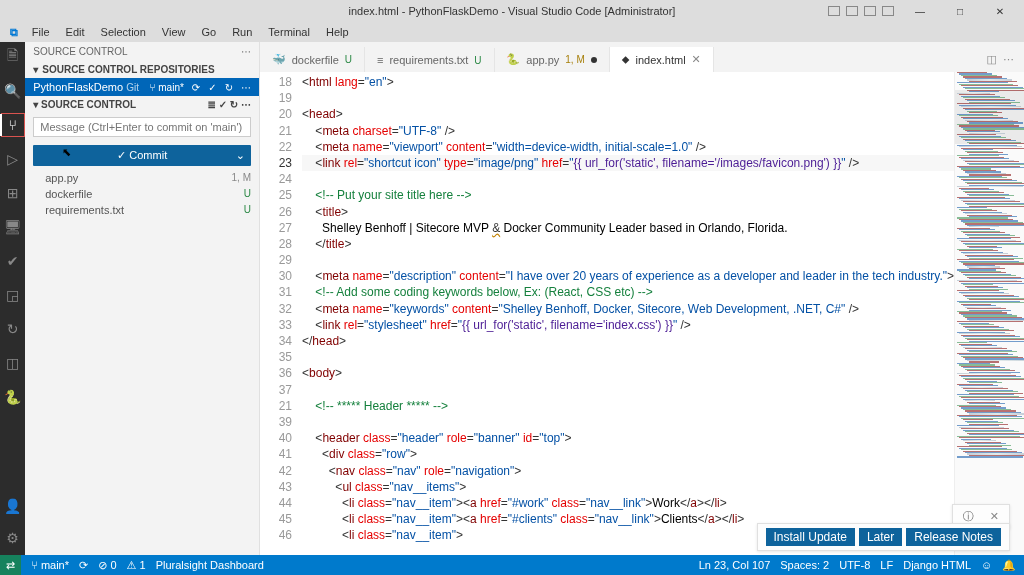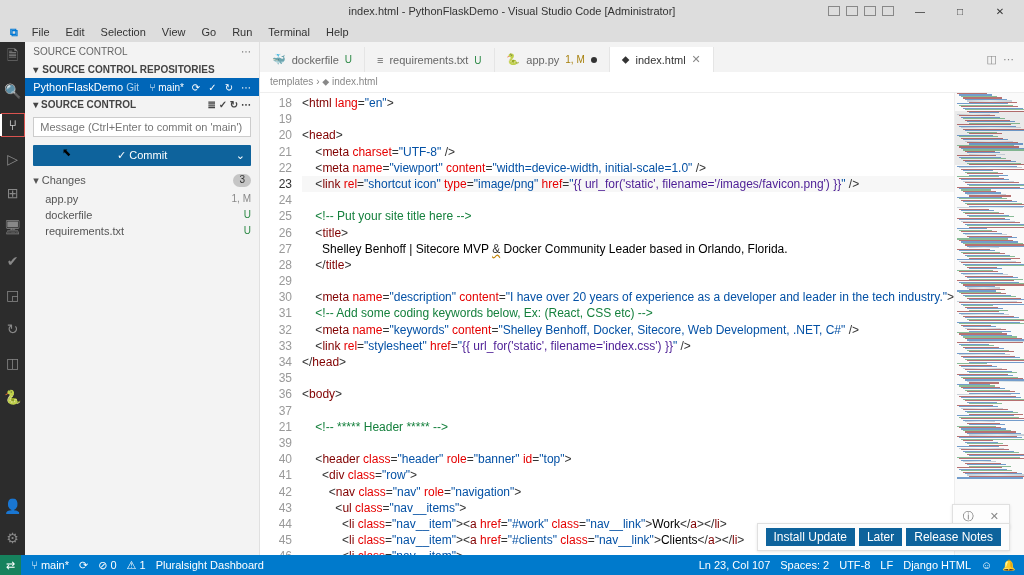--- a/index.html
+++ b/index.html
@@ -146,24 +146,20 @@
       <span>▾ <span>SOURCE CONTROL</span></span>
       <span><span>≣</span> <span>✓</span> <span>↻</span> <span>⋯</span></span>
     </div>
     <div class="scm-input">
       <input placeholder="Message (Ctrl+Enter to commit on 'main')" style="">
     </div>
     <div class="commit-btn">
       <span>✓ Commit</span>
         <span class="chev">⌄</span>
     </div>
-    <div class="changes-header">
-      <span>▾ <span>Changes</span></span>
-      <span class="badge">3</span>
-    </div>
     <div class="file-row">
       <span>app.py</span>
       <span class="status">1, M</span>
     </div>
     <div class="file-row">
       <span>dockerfile</span>
       <span class="status" style="color:#2a8844">U</span>
     </div>
     <div class="file-row">
       <span>requirements.txt</span>
@@ -176,21 +172,20 @@
     <div class="tabs">
       <div class="tab">🐳 <span>dockerfile</span> <span class="untracked">U</span></div>
       <div class="tab">≡ <span>requirements.txt</span> <span class="untracked">U</span></div>
       <div class="tab">🐍 <span>app.py</span> <span class="mod">1, M</span> <span class="dirty"></span></div>
       <div class="tab active">⬥ <span>index.html</span> <span class="close">✕</span></div>
       <div style="margin-left:auto;padding:6px 10px;color:#888">
         <span>◫</span>&nbsp;
         <span>⋯</span>
       </div>
     </div>
-    <div class="breadcrumbs">templates › ⬥ index.html</div>
     <div class="editor">
       <div class="gutter" id="gutter">
           <div class="ln">18</div>
           <div class="ln">19</div>
           <div class="ln">20</div>
           <div class="ln">21</div>
           <div class="ln">22</div>
           <div class="ln current">23</div>
           <div class="ln">24</div>
           <div class="ln">25</div>

